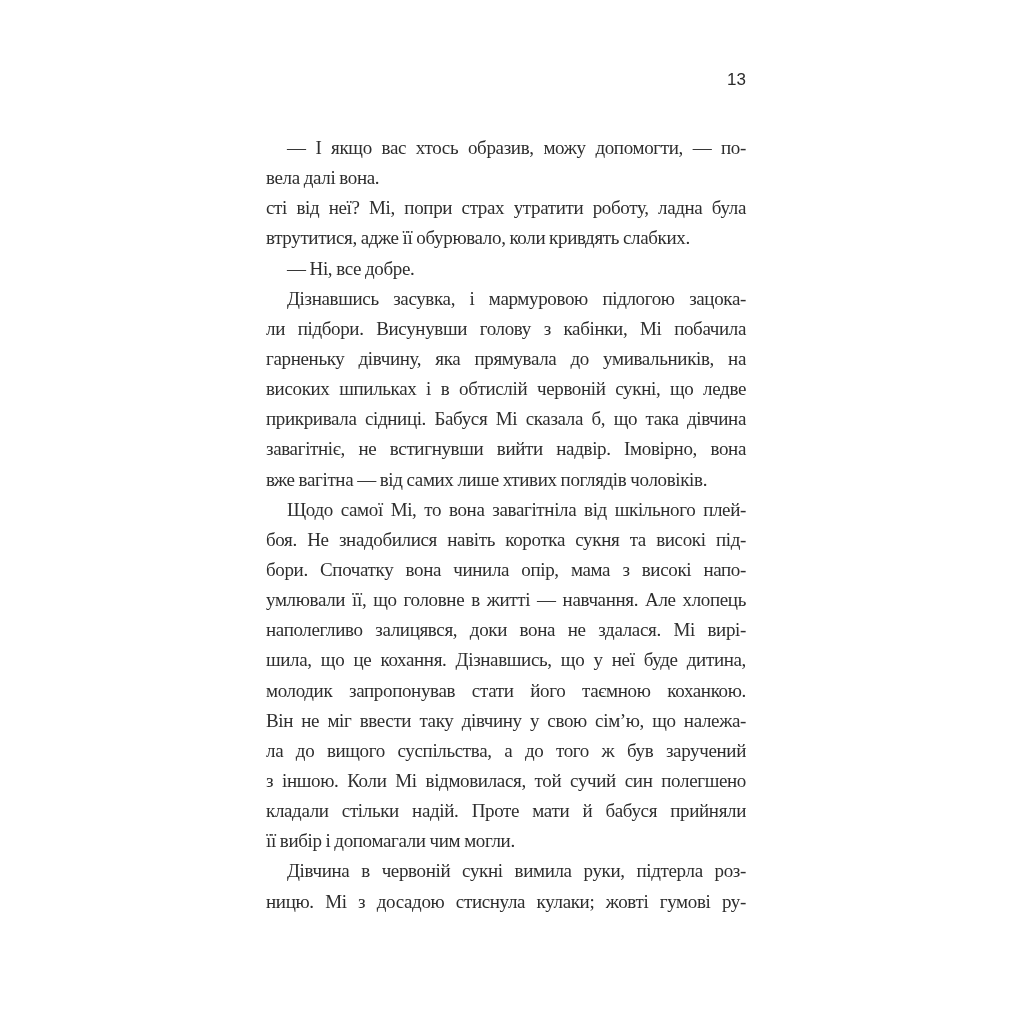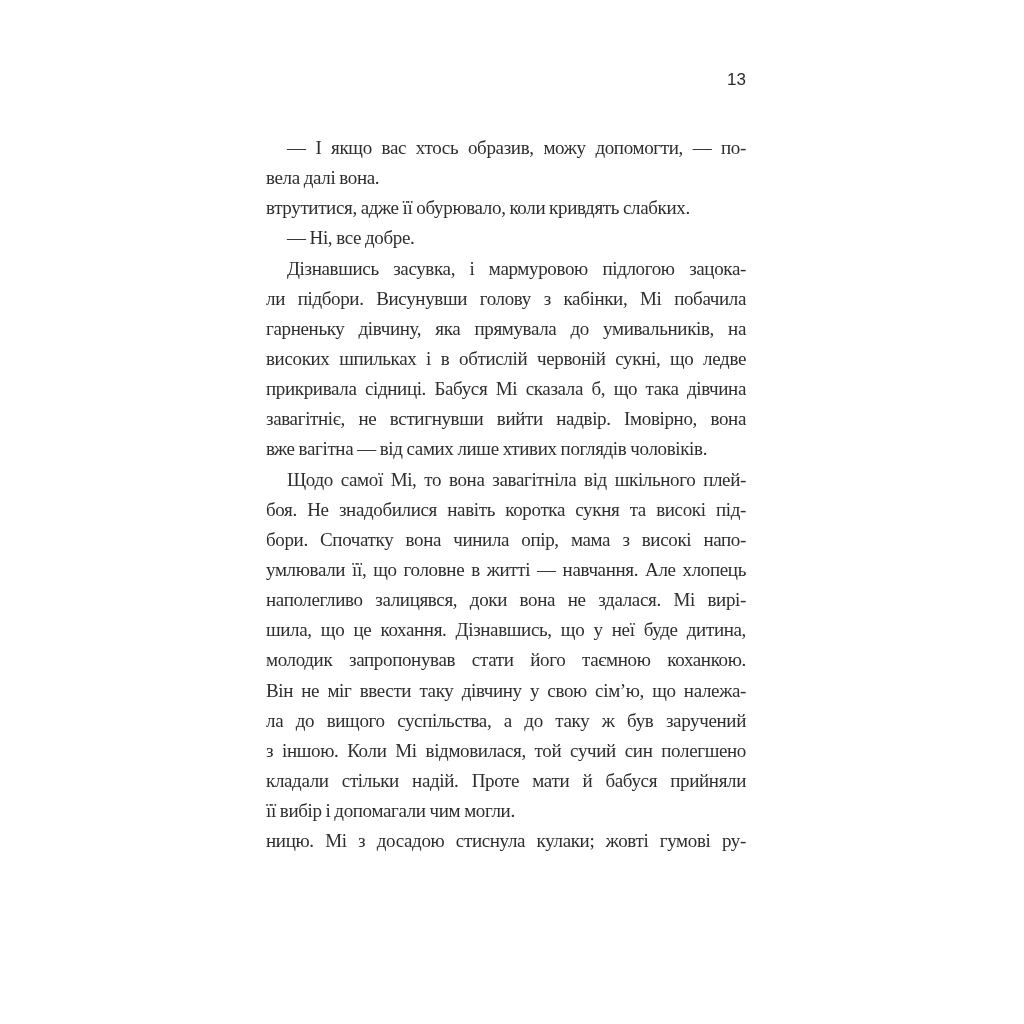--- a/index.html
+++ b/index.html
@@ -28,20 +28,21 @@
 <body>
 
 <div class="page">
   <div class="page-number">13</div>
   <div class="text-block" id="text-block">
       <div>
         <span class="line first">— І якщо вас хтось образив, можу допомогти, — по-</span>
         <span class="line last">вела далі вона.</span>
       </div>
       <div>
+        <span class="line">сті від неї? Мі, попри страх утратити роботу, ладна була</span>
         <span class="line last">втрутитися, адже її обурювало, коли кривдять слабких.</span>
       </div>
       <div>
         <span class="line first last">— Ні, все добре.</span>
       </div>
       <div>
         <span class="line first">Дізнавшись засувка, і мармуровою підлогою зацока-</span>
         <span class="line">ли підбори. Висунувши голову з кабінки, Мі побачила</span>
         <span class="line">гарненьку дівчину, яка прямувала до умивальників, на</span>
         <span class="line">високих шпильках і в обтислій червоній сукні, що ледве</span>
@@ -51,22 +52,23 @@
       </div>
       <div>
         <span class="line first">Щодо самої Мі, то вона завагітніла від шкільного плей-</span>
         <span class="line">боя. Не знадобилися навіть коротка сукня та високі під-</span>
         <span class="line">бори. Спочатку вона чинила опір, мама з високі напо-</span>
         <span class="line">умлювали її, що головне в житті — навчання. Але хлопець</span>
         <span class="line">наполегливо залицявся, доки вона не здалася. Мі вирі-</span>
         <span class="line">шила, що це кохання. Дізнавшись, що у неї буде дитина,</span>
         <span class="line">молодик запропонував стати його таємною коханкою.</span>
         <span class="line">Він не міг ввести таку дівчину у свою сім’ю, що належа-</span>
-        <span class="line">ла до вищого суспільства, а до таку ж був заручений</span>
+        <span class="line">ла до вищого суспільства, а до того ж був заручений</span>
         <span class="line">з іншою. Коли Мі відмовилася, той сучий син полегшено</span>
         <span class="line">кладали стільки надій. Проте мати й бабуся прийняли</span>
         <span class="line last">її вибір і допомагали чим могли.</span>
       </div>
       <div>
+        <span class="line first">Дівчина в червоній сукні вимила руки, підтерла роз-</span>
         <span class="line">ницю. Мі з досадою стиснула кулаки; жовті гумові ру-</span>
       </div>
     </div>
 </div>
 
 </body></html>

